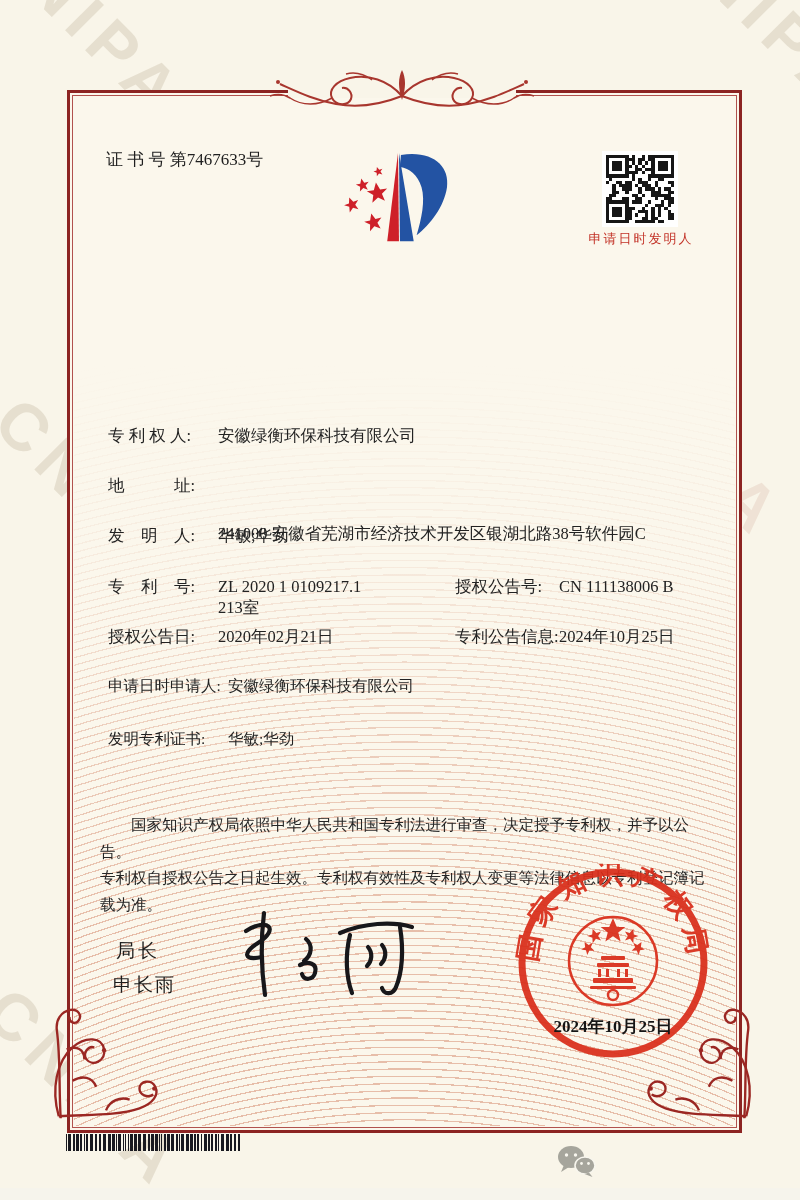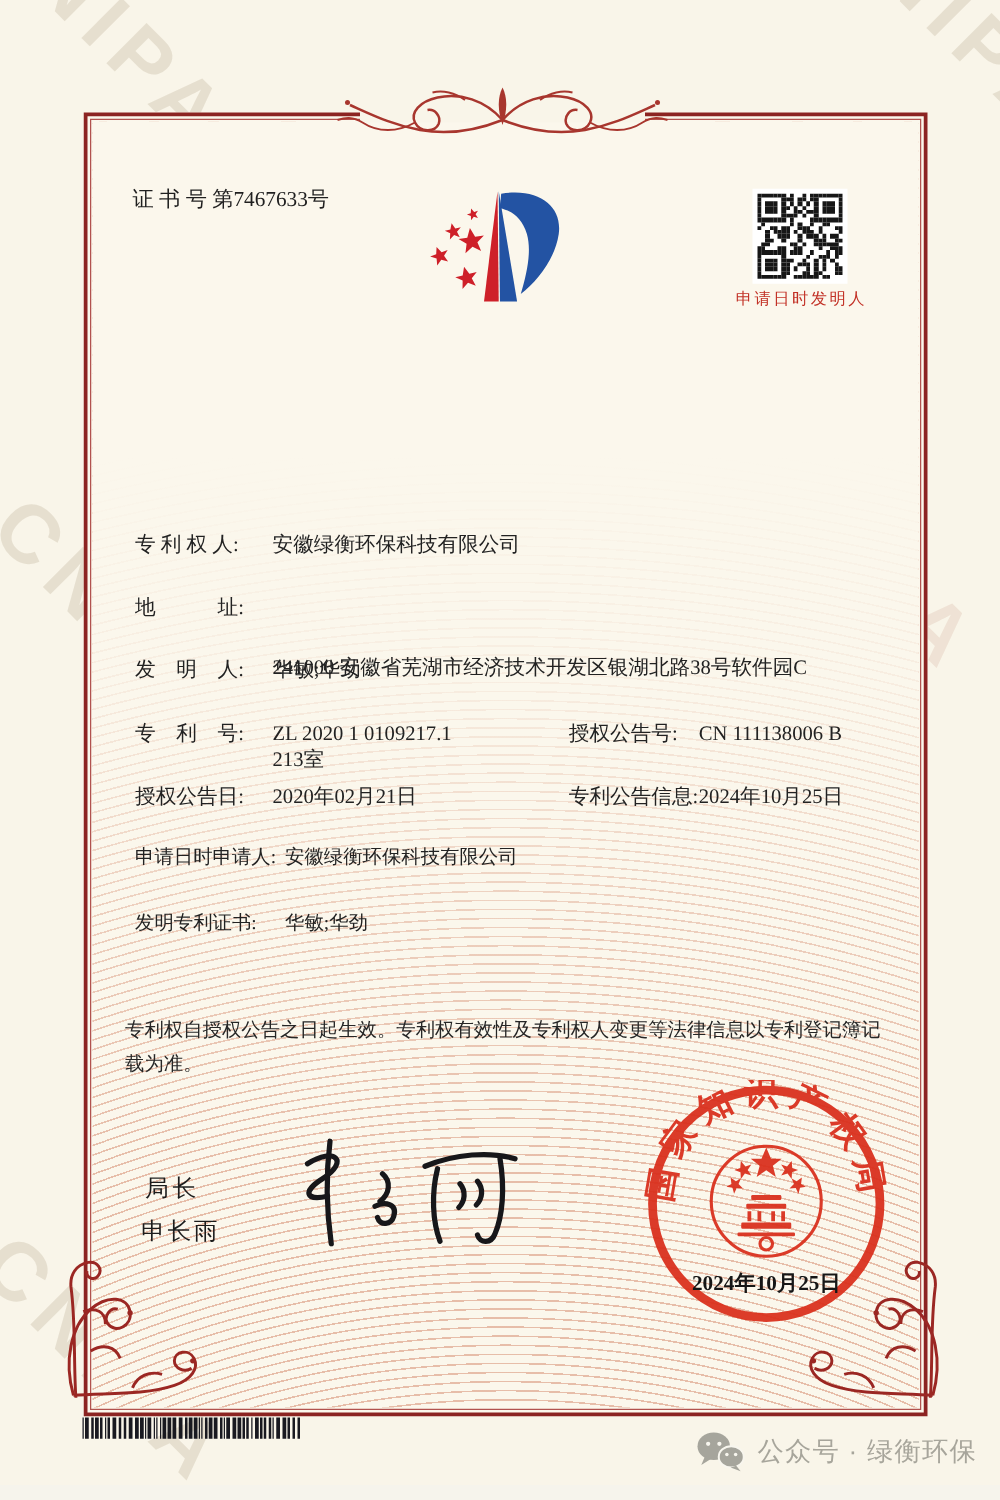--- a/index.html
+++ b/index.html
@@ -432,20 +432,21 @@
     <span class="lab w2">申请日时申请人:</span>
     <span class="val">安徽绿衡环保科技有限公司</span>
   </div>
 
   <div class="row" style="top:728px;font-size:15.5px">
     <span class="lab w2">发明专利证书:</span>
     <span class="val">华敏;华劲</span>
   </div>
 
   <div class="statement">
+    <div class="l1">国家知识产权局依照中华人民共和国专利法进行审查，决定授予专利权，并予以公告。</div>
     <div class="l2">专利权自授权公告之日起生效。专利权有效性及专利权人变更等法律信息以专利登记簿记载为准。</div>
   </div>
 
   <div class="dir-title">局长</div>
   <div class="dir-name">申长雨</div>
   <svg class="sig" viewBox="0 0 200 100">
     <g fill="none" stroke="#17171a" stroke-width="4.2" stroke-linecap="round">
       <path d="M36,10 C33,34 33,64 37,92"></path>
       <path d="M18,28 C40,14 52,26 30,40 C14,50 16,58 34,54"></path>
       <path d="M78,36 C85,42 84,52 76,58"></path>
@@ -542,17 +543,16 @@
     <svg width="40" height="34" viewBox="0 0 40 34">
       <ellipse cx="15" cy="13" rx="13" ry="11" fill="#a6a59c"></ellipse>
       <path d="M8,21 L5,28 L13,23 Z" fill="#a6a59c"></path>
       <circle cx="10.5" cy="11" r="1.7" fill="#f8f6ee"></circle>
       <circle cx="19.5" cy="11" r="1.7" fill="#f8f6ee"></circle>
       <ellipse cx="29" cy="21.5" rx="10" ry="8.5" fill="#a6a59c" stroke="#f8f6ee" stroke-width="1.6"></ellipse>
       <path d="M33,28.5 L36.5,33 L28.5,30 Z" fill="#a6a59c"></path>
       <circle cx="25.5" cy="19.5" r="1.4" fill="#f8f6ee"></circle>
       <circle cx="32.5" cy="19.5" r="1.4" fill="#f8f6ee"></circle>
     </svg>
-    <span class="banner-text">公众号 · 绿衡环保</span>
   </div>
 
   <div class="bottom-band"></div>
 </div>
 
 </body></html>

